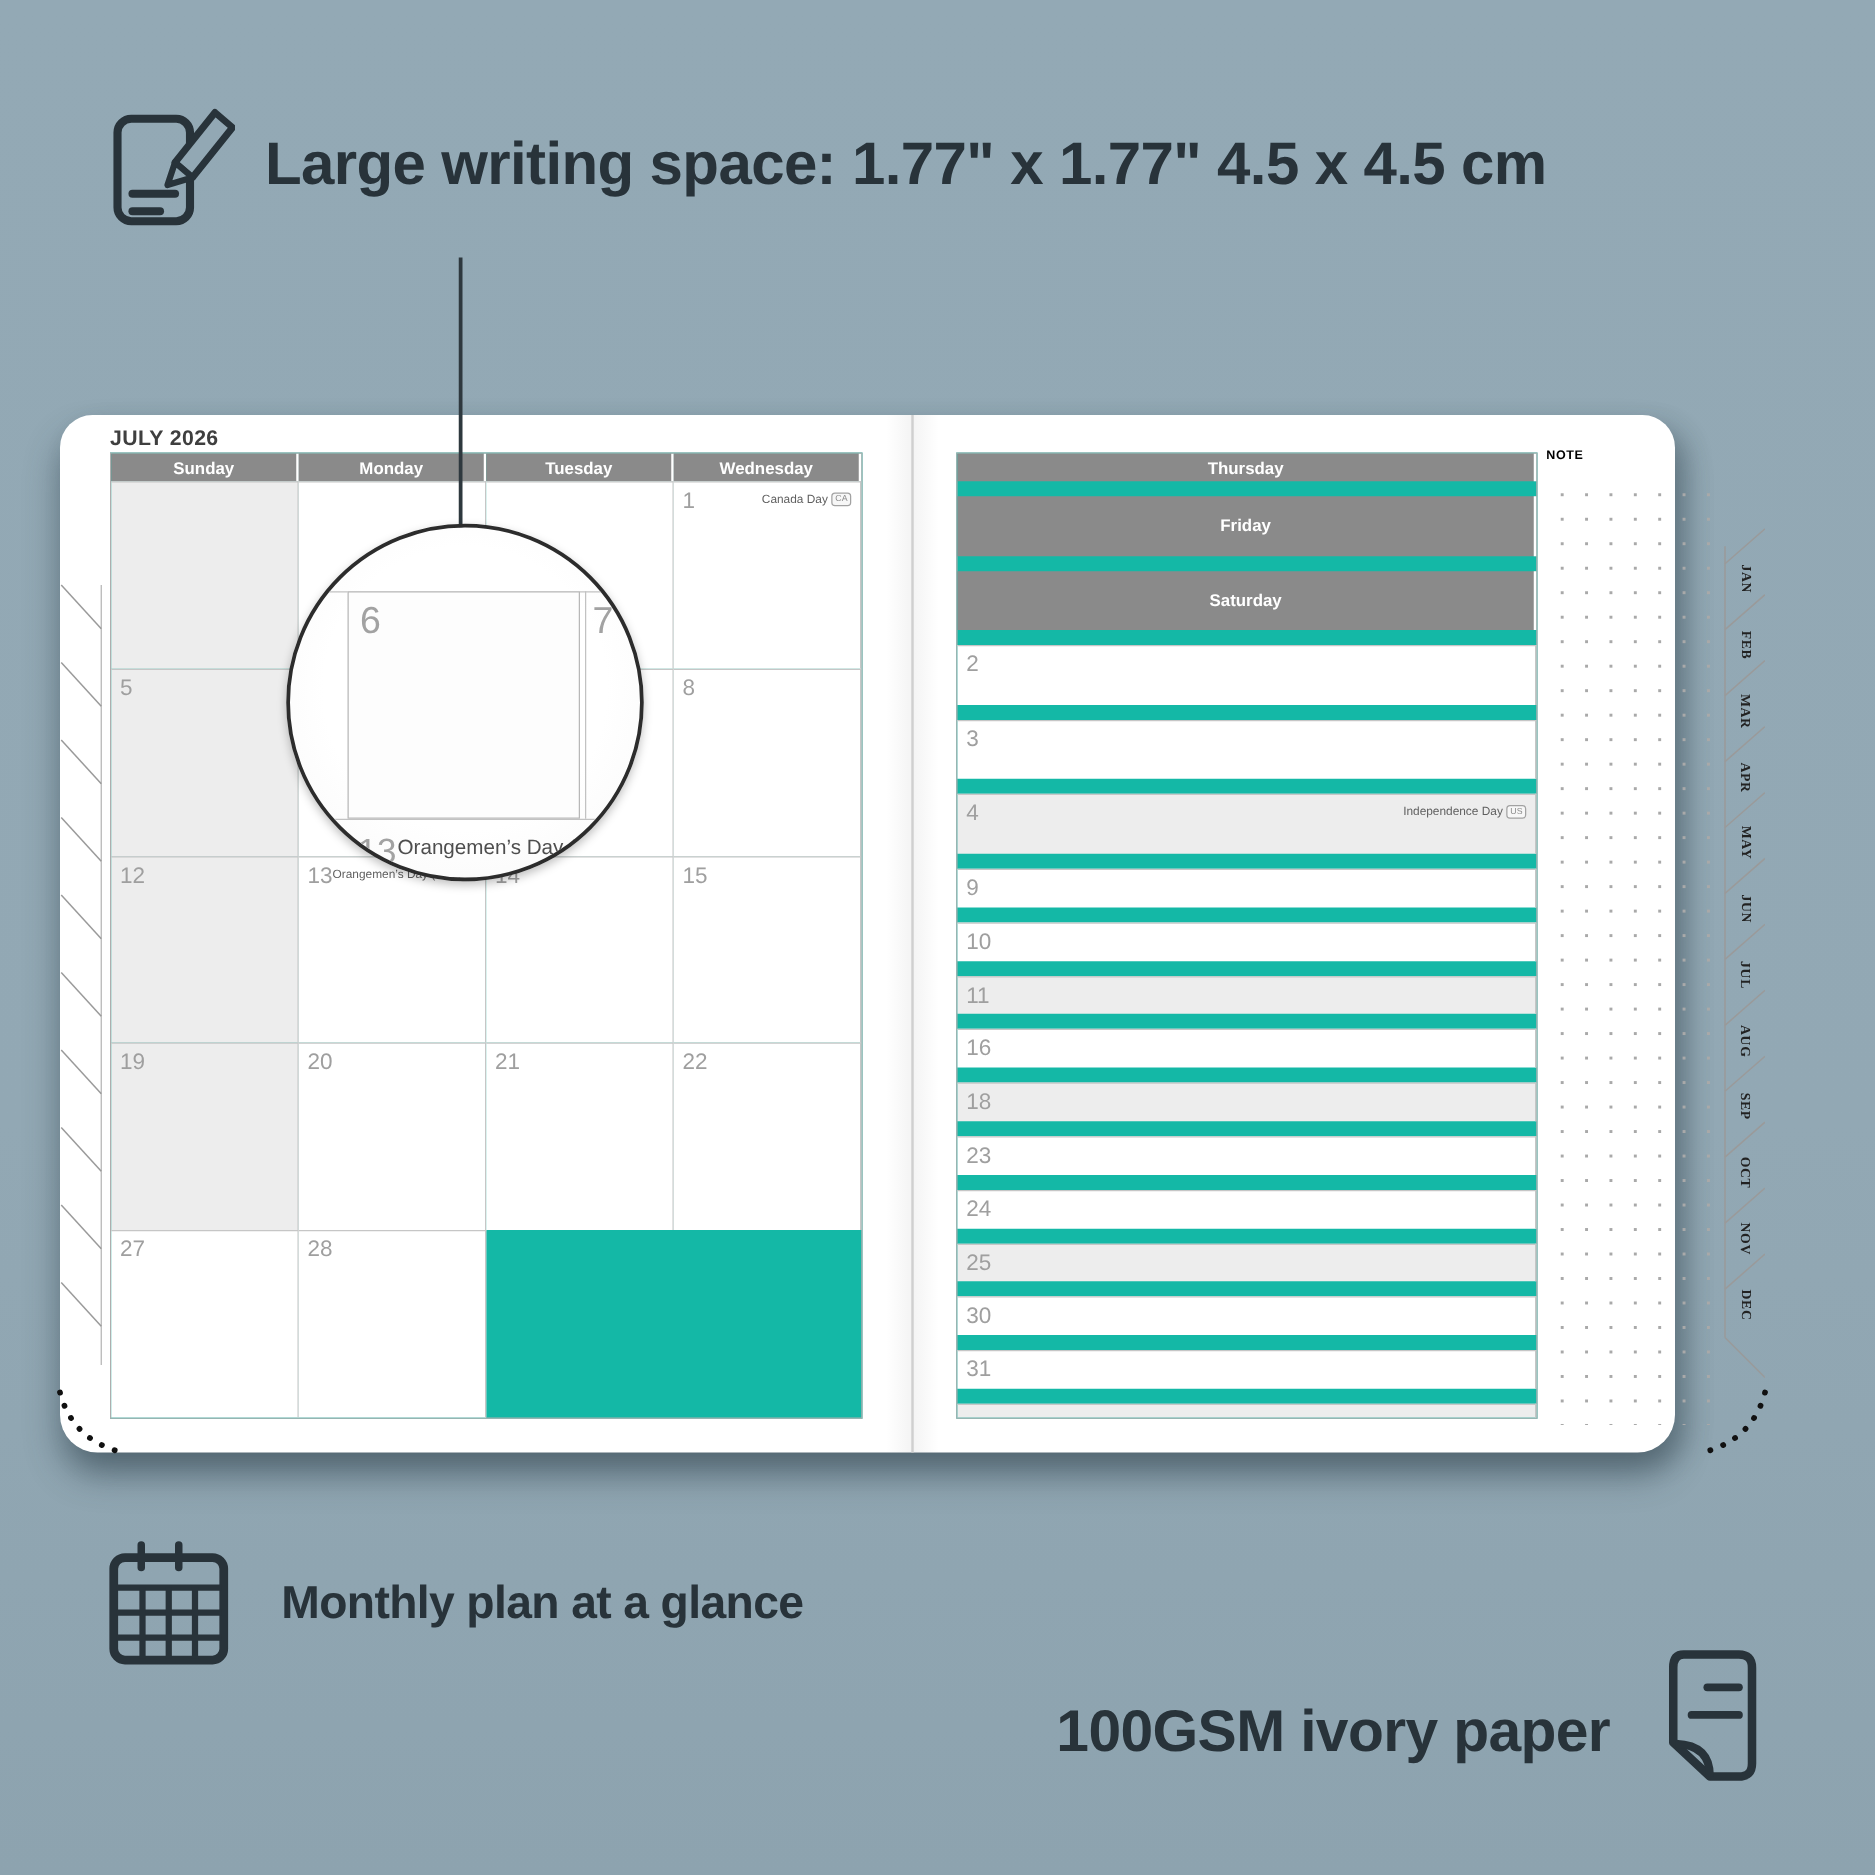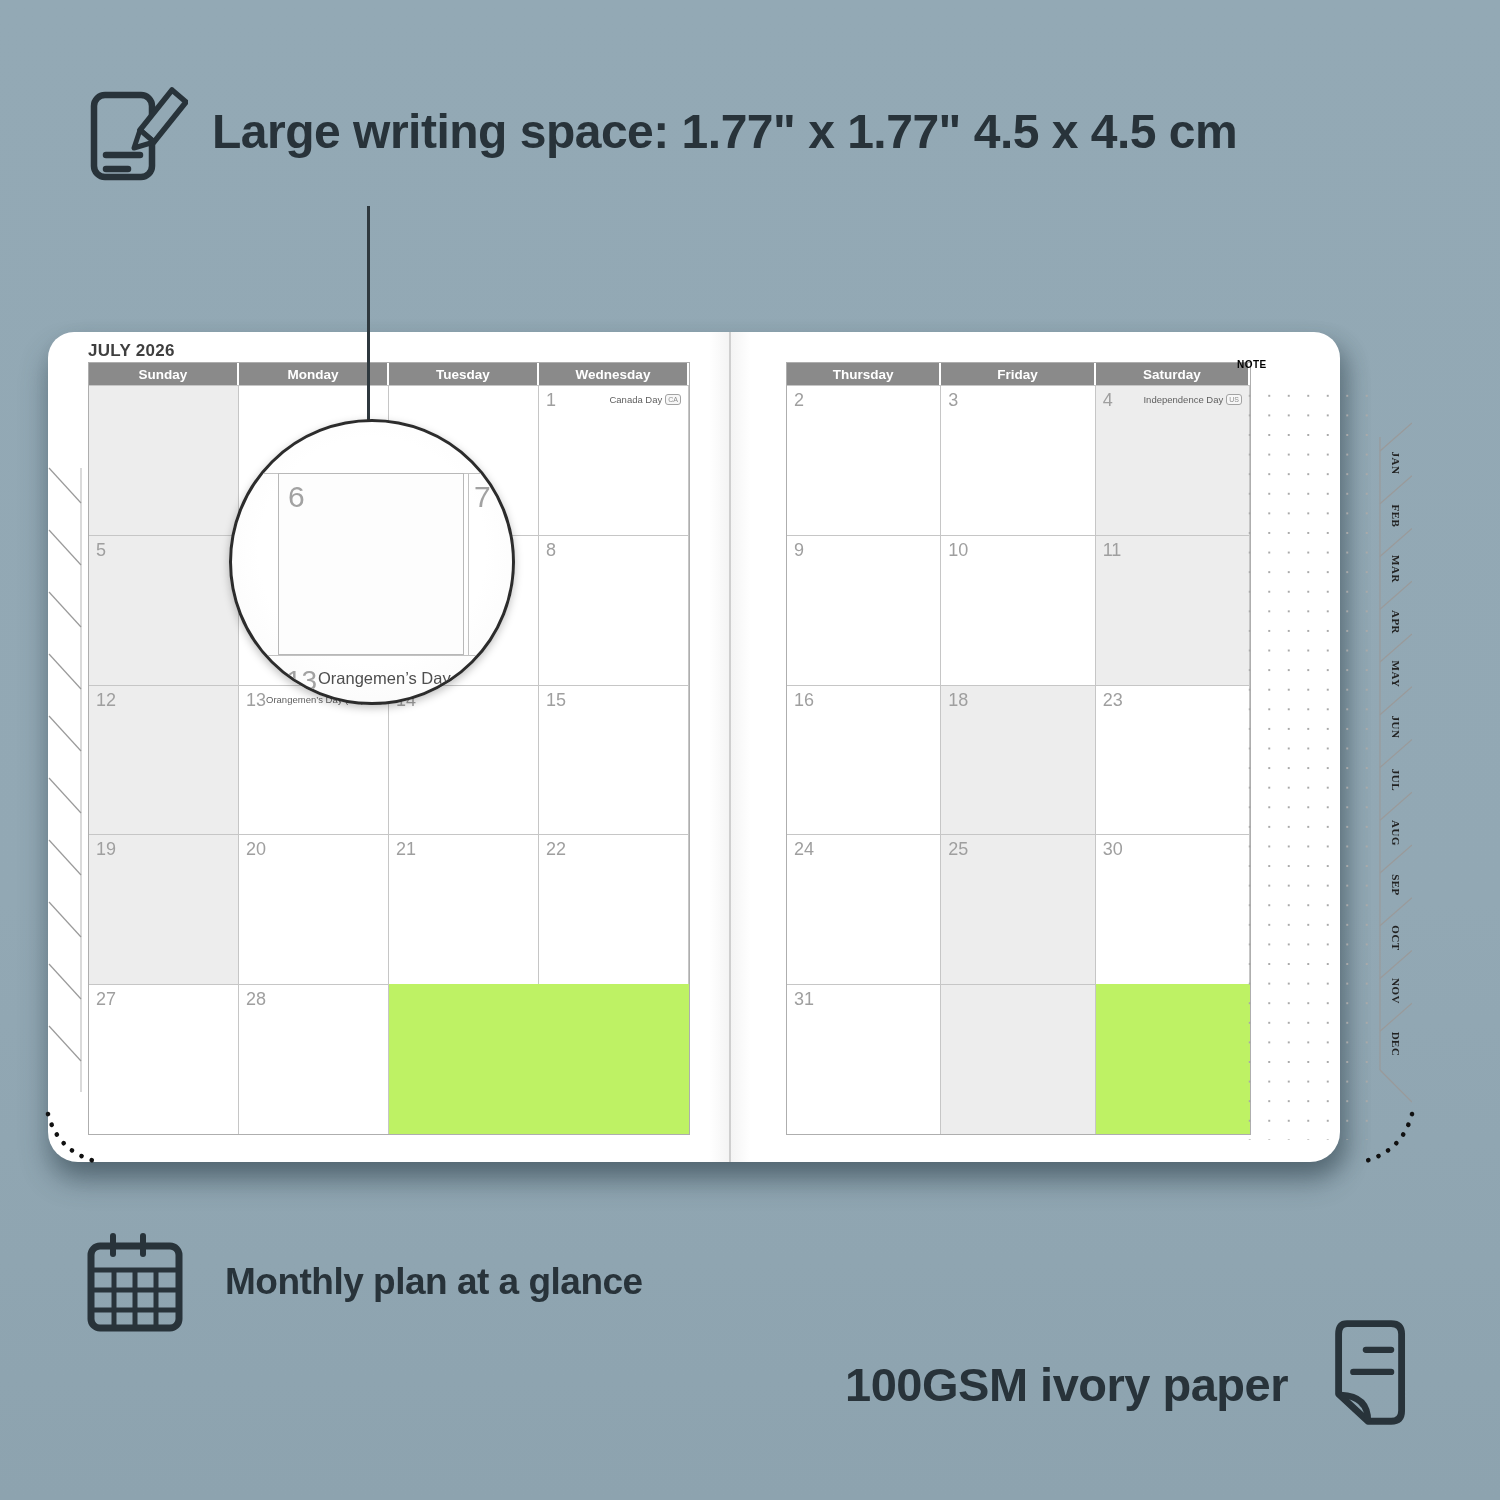--- a/index.html
+++ b/index.html
@@ -15,23 +15,23 @@
   
   .page{position:absolute;left:48px;top:332px;width:1292px;height:830px;background:#ffffff;
         border-radius:26px 26px 30px 30px;
         box-shadow:0 18px 28px rgba(40,58,68,.45),10px 10px 20px rgba(40,58,68,.25);z-index:1;}
   .month-title{position:absolute;left:40px;top:9px;font-size:17px;font-weight:700;color:#3f3f3f;letter-spacing:.3px;}
   .fold-line{position:absolute;left:681px;top:0;width:2px;height:830px;background:#cfcfcf;}
   .fold-shade{position:absolute;left:661px;top:0;width:42px;height:830px;
               background:linear-gradient(90deg,rgba(0,0,0,0) 0%,rgba(90,90,90,.07) 50%,rgba(0,0,0,0) 100%);}
 
   
-  .grid{position:absolute;display:grid;border:1px solid #aeaeae;background:#bef264;text-align:right;}
+  .grid{position:absolute;display:grid;border:1px solid #aeaeae;background:#14b8a6;text-align:right;}
   .grid.left{left:40px;top:30px;width:600px;height:771px;grid-template-columns:repeat(4,1fr);grid-template-rows:22px repeat(5,1fr);}
-  .grid.right{left:738px;top:30px;width:463px;height:771px;grid-template-columns:repeat(3,1fr);grid-template-rows:22px repeat(5,1fr);}
+  .grid.right{left:717px;top:30px;width:463px;height:771px;grid-template-columns:repeat(1,1fr);grid-template-rows:22px repeat(5,1fr);gap:12px;}
   .hcell{background:#8a8a8a;color:#fff;font-size:13.5px;font-weight:700;display:flex;align-items:center;justify-content:center;border-right:2px solid #fff;}
   .hcell:last-of-type{border-right:none;}
   .cell{background:#fff;border-top:1px solid #c6c6c6;border-right:1px solid #c6c6c6;padding:5px 7px;display:flex;align-items:flex-start;overflow:hidden;}
   .cell.shade{background:#ededed;}
   .num{font-size:18px;color:#9f9f9f;line-height:1.1;}
   .hol{margin-left:auto;font-size:9.5px;color:#5f5f5f;margin-top:3px;white-space:nowrap;}
   .badge{display:inline-block;border:1px solid #a2a2a2;border-radius:3px;background:#f7f7f7;color:#8b8b8b;
          font-size:7px;line-height:9px;padding:0 2px;margin-left:3px;vertical-align:1px;}
 
   

